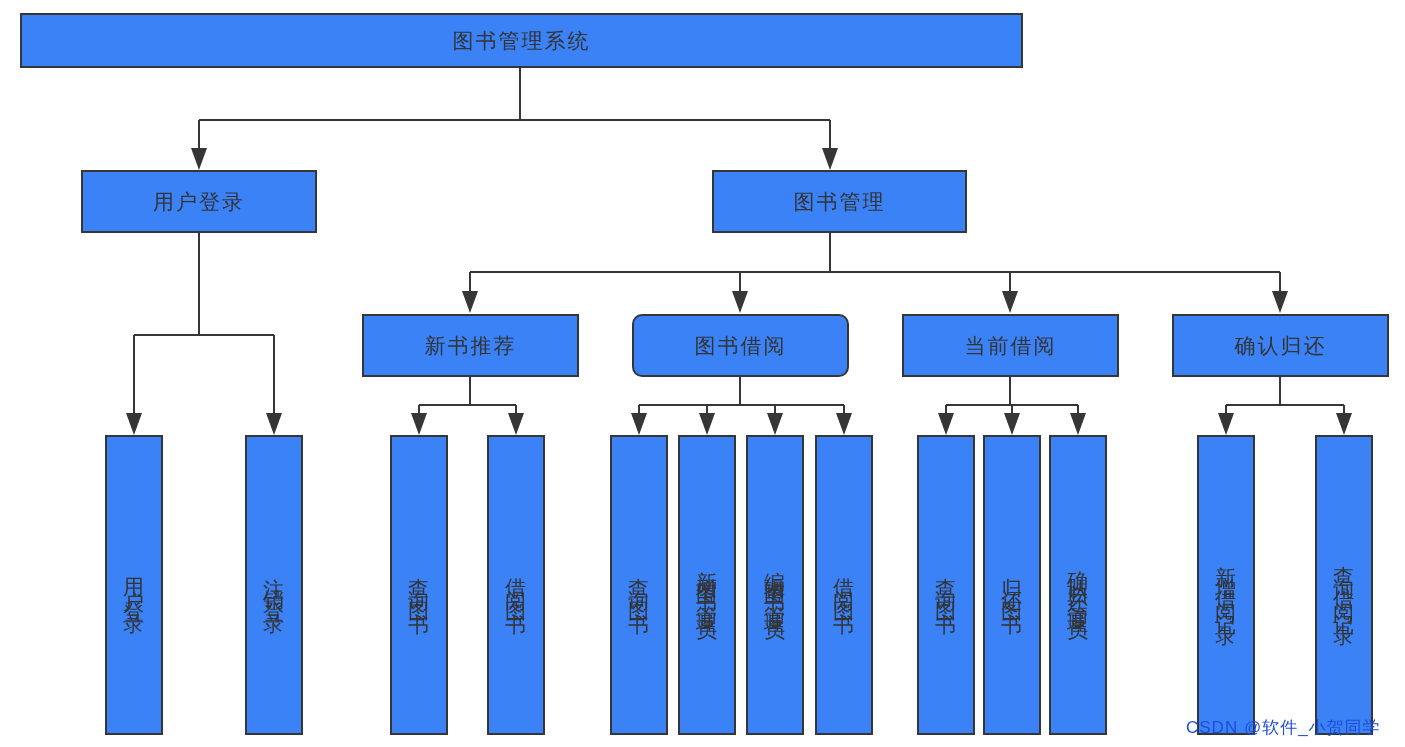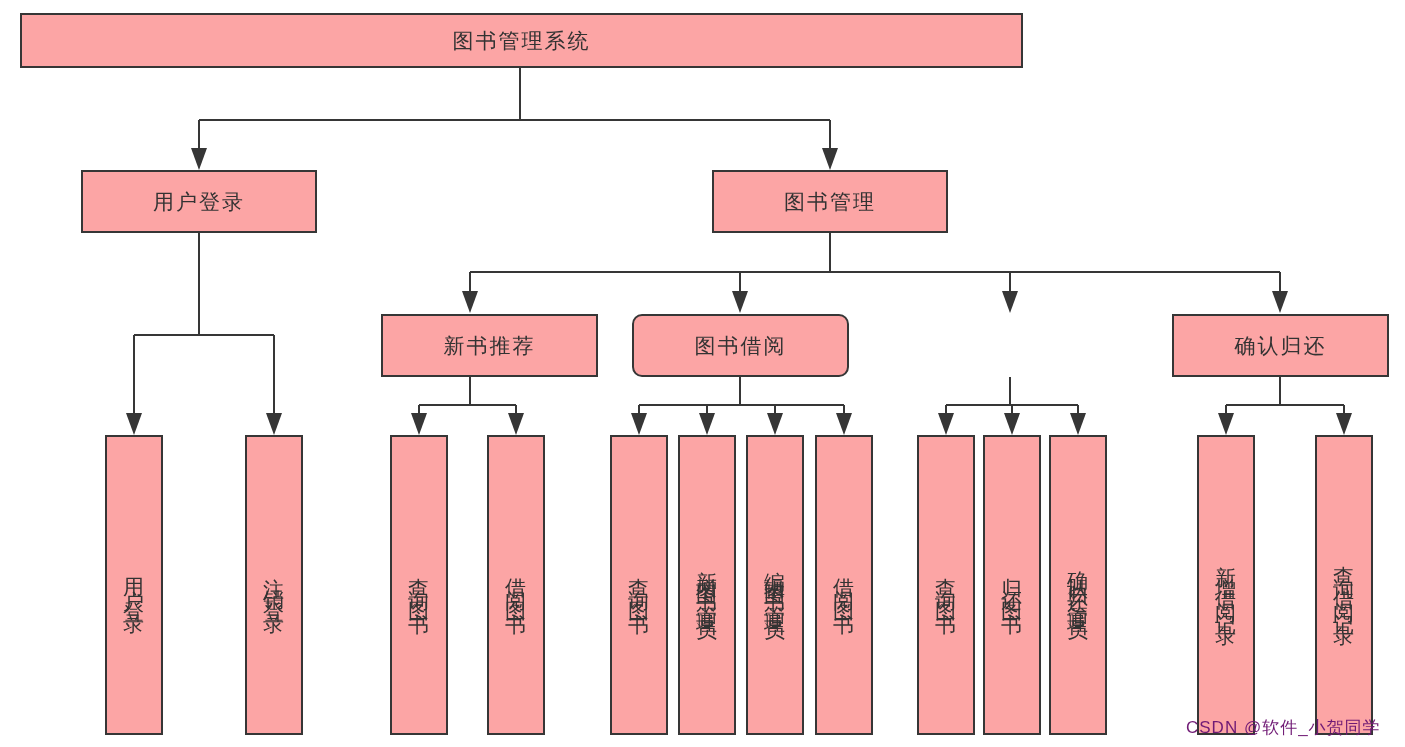--- a/index.html
+++ b/index.html
@@ -10,53 +10,53 @@
     background: #ffffff;
     font-family: "Liberation Sans", sans-serif;
     color: #333333;
     overflow: hidden;
   }
   .connectors { position: absolute; left: 0; top: 0; }
   .node {
     position: absolute;
     box-sizing: border-box;
     border: 2.5px solid #363636;
-    background: #fca5a5;
+    background: #3b82f6;
     display: flex;
     align-items: center;
     justify-content: center;
     font-size: 21px;
     letter-spacing: 2px;
     color: #333333;
     text-align: center;
   }
   .root  { left: 20px;  top: 13px;  width: 1003px; height: 55px; }
   .l2a   { left: 81px;  top: 170px; width: 236px;  height: 63px; }
-  .l2b   { left: 712px; top: 170px; width: 236px;  height: 63px; }
+  .l2b   { left: 712px; top: 170px; width: 255px;  height: 63px; }
   .l3    { top: 314px; width: 217px; height: 63px; }
-  .l3a   { left: 362px; margin-left: 19px; }
+  .l3a   { left: 362px; }
   .l3b   { left: 632px; border-radius: 10px; }
   .l3c   { left: 902px; }
   .l3d   { left: 1172px; }
   .leaf  { top: 435px; width: 58px; height: 300px; }
   .vtext {
     writing-mode: vertical-lr;
     text-orientation: mixed;
     font-size: 21px;
     line-height: 1;
     letter-spacing: 12px;
     white-space: nowrap;
   }
   .vtext.tight { letter-spacing: 7px; }
   .watermark {
     position: absolute;
     left: 1186px;
     top: 716px;
     font-size: 17px;
-    color: #701a75;
+    color: #1d4ed8;
     letter-spacing: 1px;
     white-space: nowrap;
   }
 </style>
 </head>
 <body>
 
 <div class="canvas">
 
   <svg class="connectors" width="1405" height="747" viewBox="0 0 1405 747">
@@ -92,20 +92,21 @@
     </g>
   </svg>
 
   <div class="node root">图书管理系统</div>
 
   <div class="node l2a">用户登录</div>
   <div class="node l2b">图书管理</div>
 
   <div class="node l3 l3a">新书推荐</div>
   <div class="node l3 l3b">图书借阅</div>
+  <div class="node l3 l3c">当前借阅</div>
   <div class="node l3 l3d">确认归还</div>
 
   <div class="node leaf" style="left:105px">
     <span class="vtext">用户登录</span>
   </div>
   <div class="node leaf" style="left:245px">
     <span class="vtext">注销登录</span>
   </div>
   <div class="node leaf" style="left:390px">
     <span class="vtext">查询图书</span>

